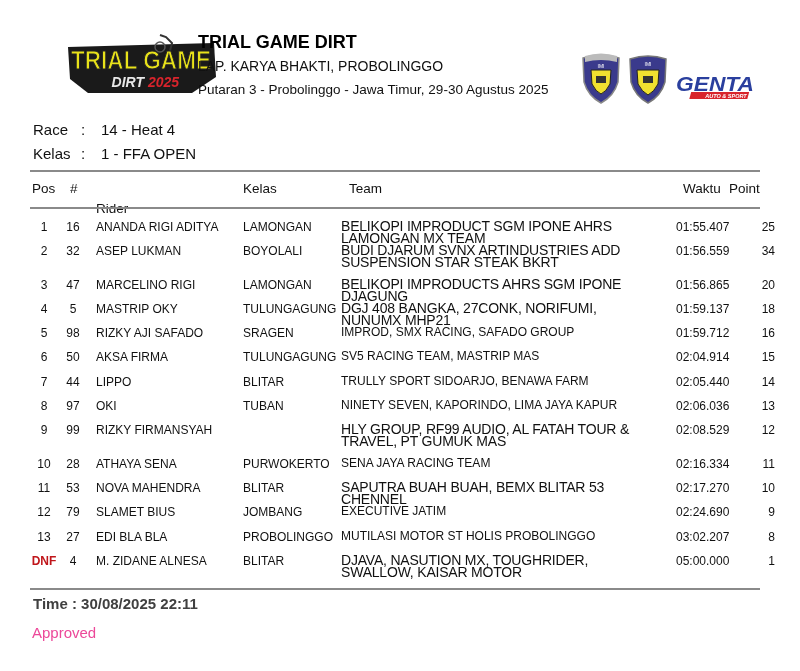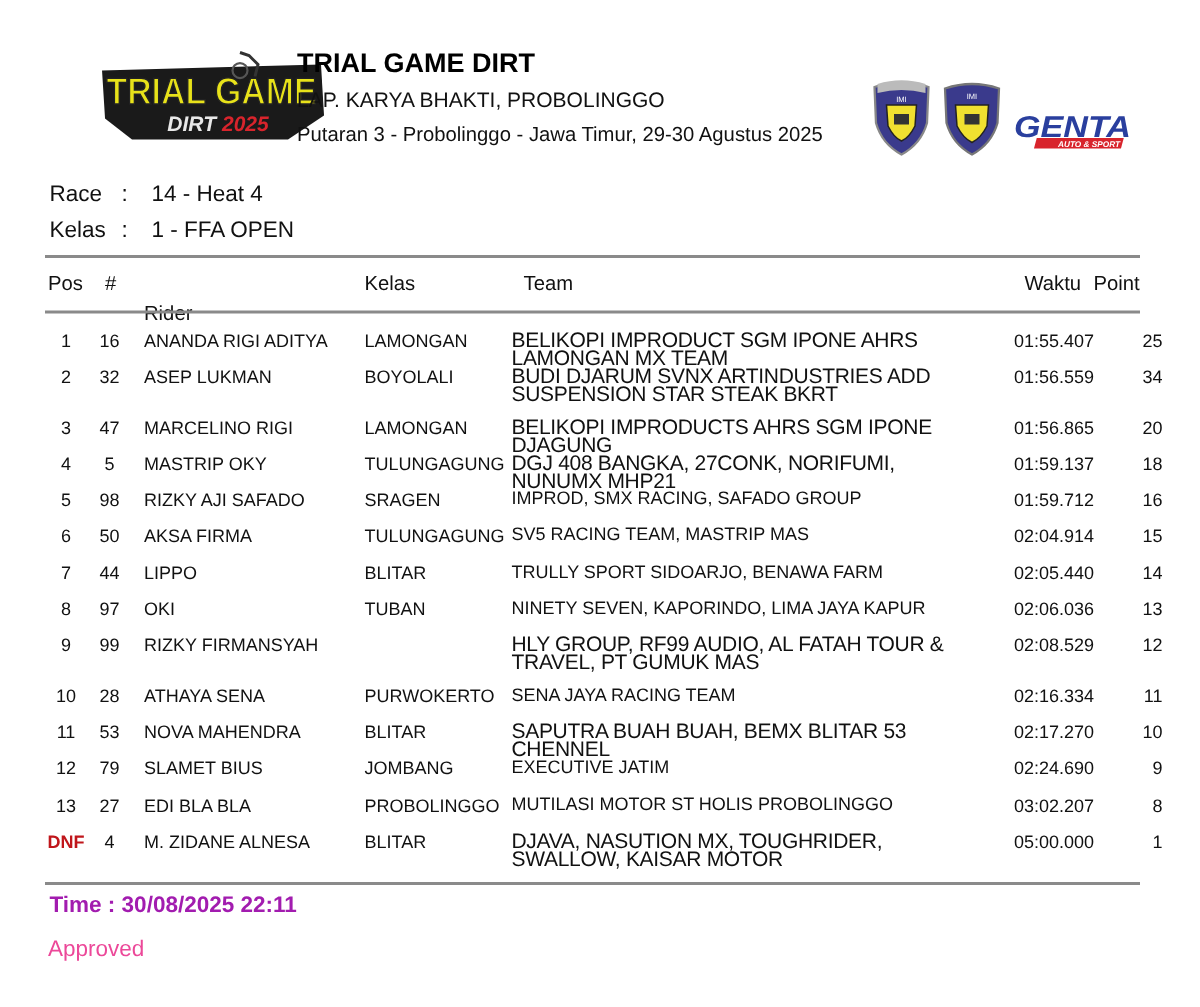--- a/index.html
+++ b/index.html
@@ -32,21 +32,21 @@
     .c-pos { left: 30px; width: 28px; text-align: center; }
     .c-num { left: 60px; width: 26px; text-align: center; }
     .c-rider { left: 96px; width: 145px; white-space: nowrap; }
     .c-kota { left: 243px; width: 95px; white-space: nowrap; }
     .c-team { left: 341px; width: 318px; line-height: 12px; }
     .c-team.small { font-size: 14px; letter-spacing: -0.2px; }
     .c-waktu { left: 648px; width: 55px; margin-left: 28px; }
     .c-point { left: 750px; width: 25px; text-align: right; }
     .dnf { color: #c0161b; font-weight: bold; }
 
-    .time-footer { left: 33px; top: 595px; font-size: 15px; font-weight: bold; color: #a21caf; }
+    .time-footer { left: 33px; top: 595px; font-size: 15px; font-weight: bold; color: #404040; }
     .approved { left: 32px; top: 624px; font-size: 15px; color: #ec4899; }
   </style>
 </head>
 <body>
 
 <div class="abs logo-main">
   <svg width="154" height="62" viewBox="0 0 154 62">
     <path d="M4 14 L150 10 L152 44 L128 60 L24 60 L6 46 Z" fill="#1a1a1a"></path>
     <path d="M96 2 l6 2 l6 6 l-2 8" stroke="#333" stroke-width="2" fill="none"></path>
     <circle cx="96" cy="14" r="5" fill="none" stroke="#555" stroke-width="1.5"></circle>

